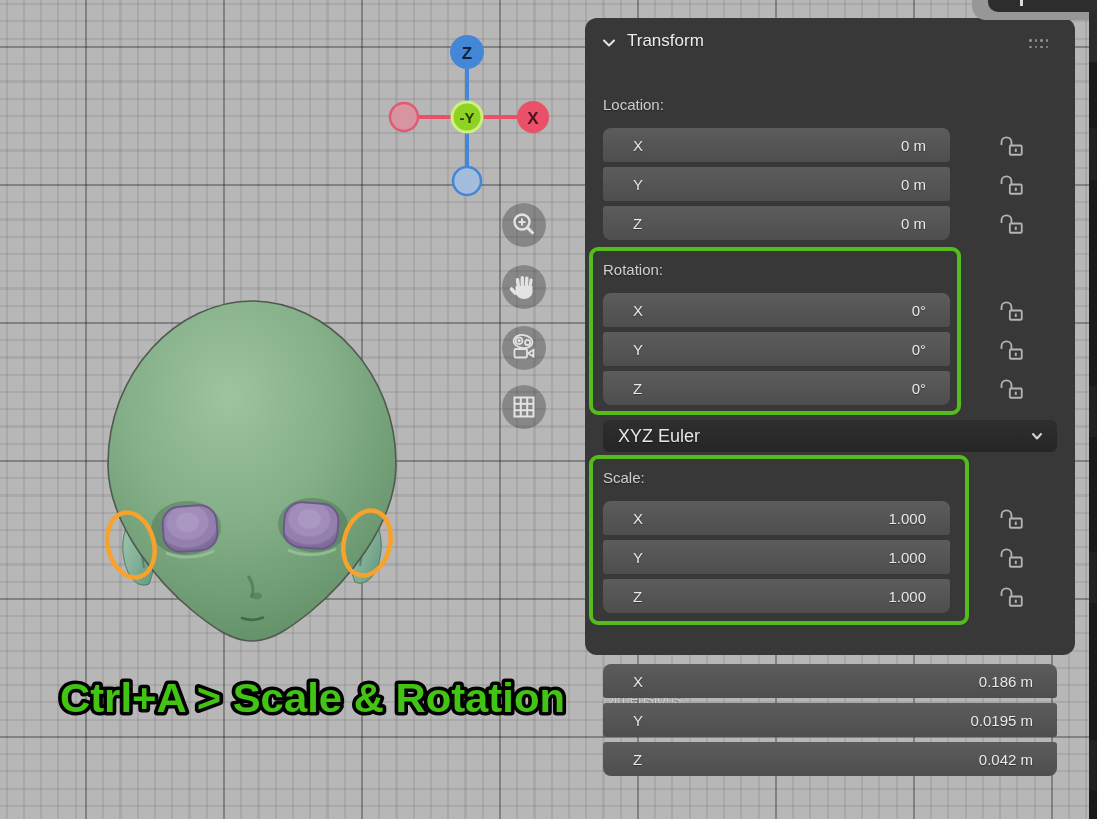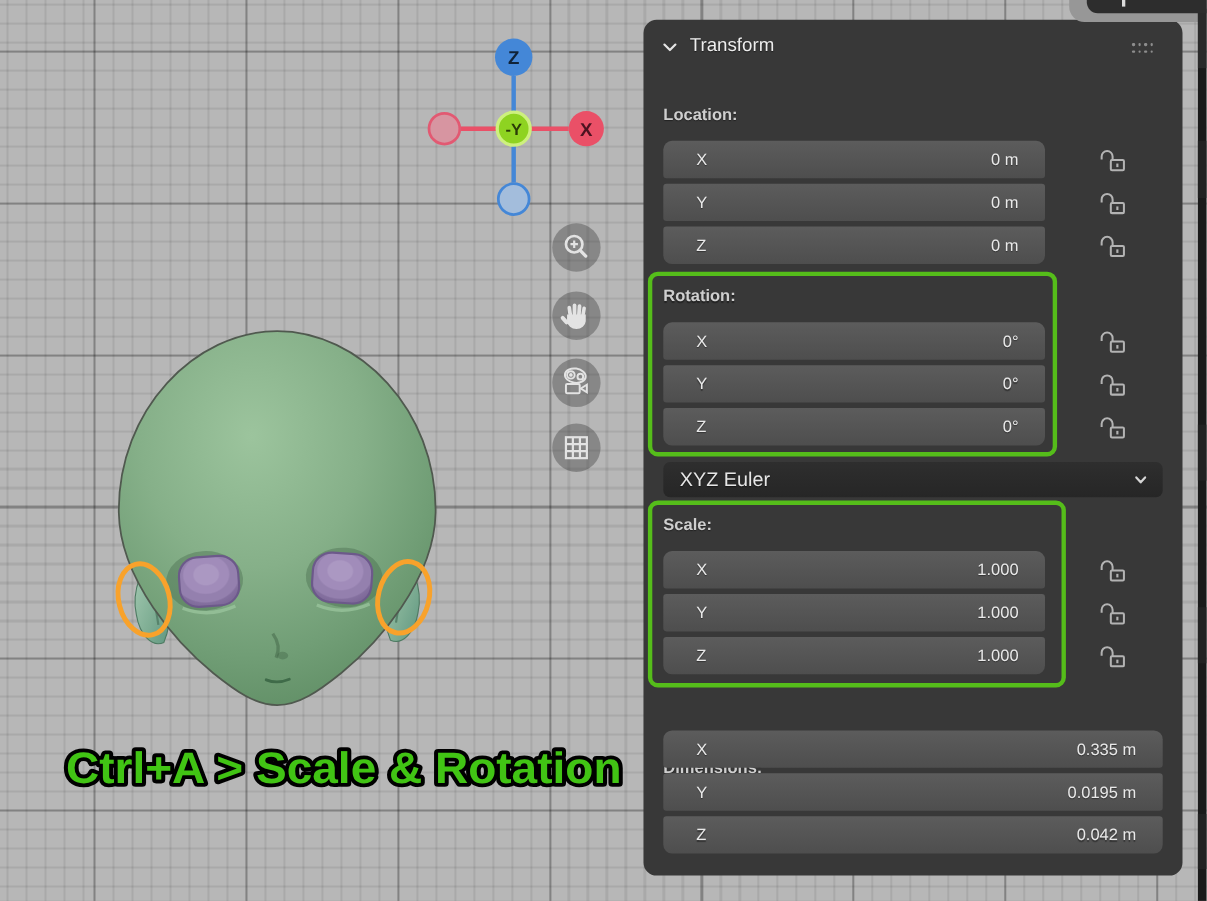--- a/index.html
+++ b/index.html
@@ -10,30 +10,30 @@
     background-image:
       repeating-linear-gradient(to right, rgba(0,0,0,.23) 0 2px, transparent 2px 138px),
       repeating-linear-gradient(to bottom, rgba(0,0,0,.23) 0 2px, transparent 2px 138px),
       repeating-linear-gradient(to right, rgba(0,0,0,.08) 0 2px, transparent 2px 17.25px),
       repeating-linear-gradient(to bottom, rgba(0,0,0,.08) 0 2px, transparent 2px 17.25px);
     background-position:85px 46px;
   }
   .abs{position:absolute;}
   
   #npanel{
-    position:absolute;left:585px;top:18px;width:490px;height:778px;
+    position:absolute;left:585px;top:18px;width:490px;height:637px;
     background:#383838;border-radius:12px;color:#e8e8e8;z-index:4;
   }
   .panel-title{position:absolute;left:42px;top:13px;font-size:17px;color:#ededed;
     text-shadow:0 1px 1px rgba(0,0,0,.5);}
   .grips{position:absolute;left:444px;top:21px;width:22px;height:10px;
     display:flex;flex-wrap:wrap;gap:3px;}
   .grips i{width:2.5px;height:2.5px;background:#8d8d8d;border-radius:50%;}
   .slabel{position:absolute;left:18px;font-size:15px;color:#cfcfcf;
-    text-shadow:0 1px 1px rgba(0,0,0,.4);font-weight:bold;}
+    text-shadow:0 1px 1px rgba(0,0,0,.4);}
   .fgroup{position:absolute;left:18px;width:347px;}
   .fgroup.wide{width:454px;}
   .frow{height:34px;margin-bottom:5px;
     background:linear-gradient(#5c5c5c,#4e4e4e);
     border-radius:3px;display:flex;align-items:center;justify-content:space-between;
     padding:0 24px 0 30px;font-size:15px;color:#e9e9e9;
     text-shadow:0 1px 1px rgba(0,0,0,.4);box-sizing:border-box;}
   .frow:first-child{border-radius:8px 8px 3px 3px;}
   .frow:last-child{border-radius:3px 3px 8px 8px;margin-bottom:0;}
   .lockcol{position:absolute;left:414px;display:flex;flex-direction:column;gap:13px;}
@@ -337,21 +337,21 @@
           <path d="M11.5,12.5 v-3 a4.6,4.6 0 0 0 -9.2,0 v2.6"></path>
           <rect x="14.6" y="15.4" width="1.8" height="3" fill="#b3b3b3" stroke="none"></rect>
         </g>
       </svg>
     </div>
 
     <div class="slabel" style="top:644px;margin-top:28px;">Dimensions:</div>
     <div class="fgroup wide" style="top:646px;">
       <div class="frow">
         <span>X</span>
-        <span>0.335 m</span>
+        <span>0.186 m</span>
       </div>
       <div class="frow">
         <span>Y</span>
         <span>0.0195 m</span>
       </div>
       <div class="frow">
         <span>Z</span>
         <span>0.042 m</span>
       </div>
     </div>

